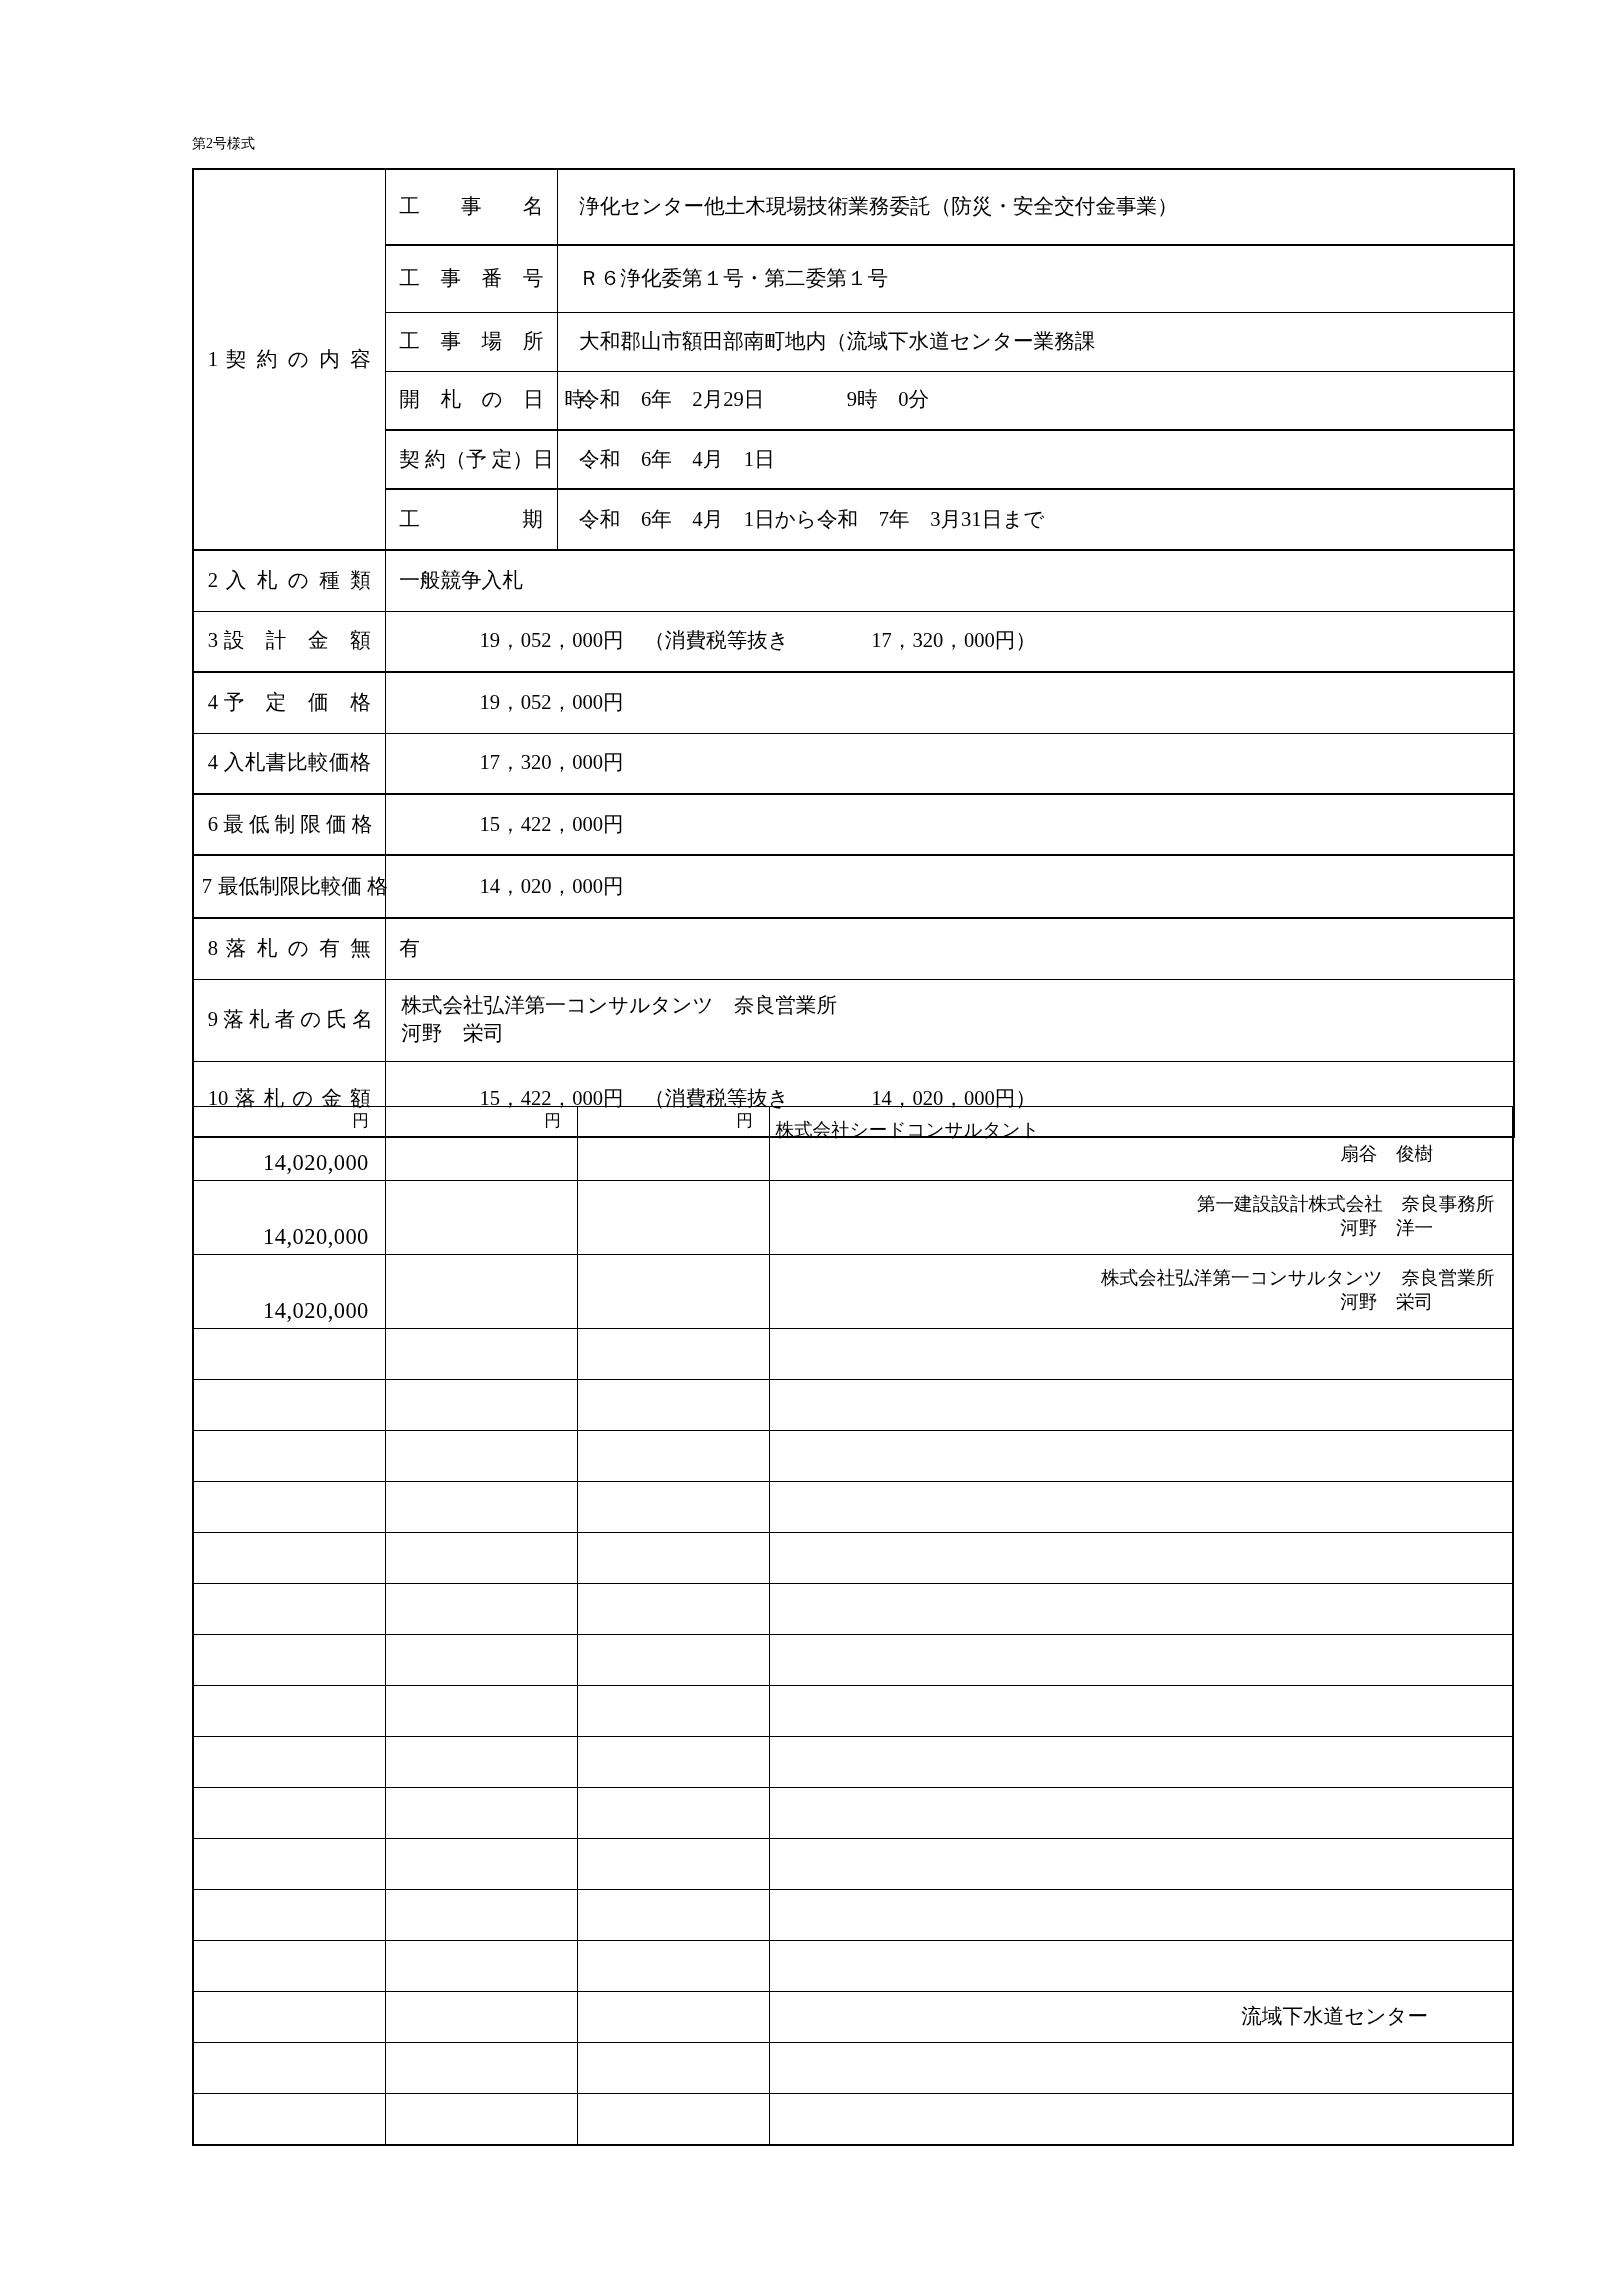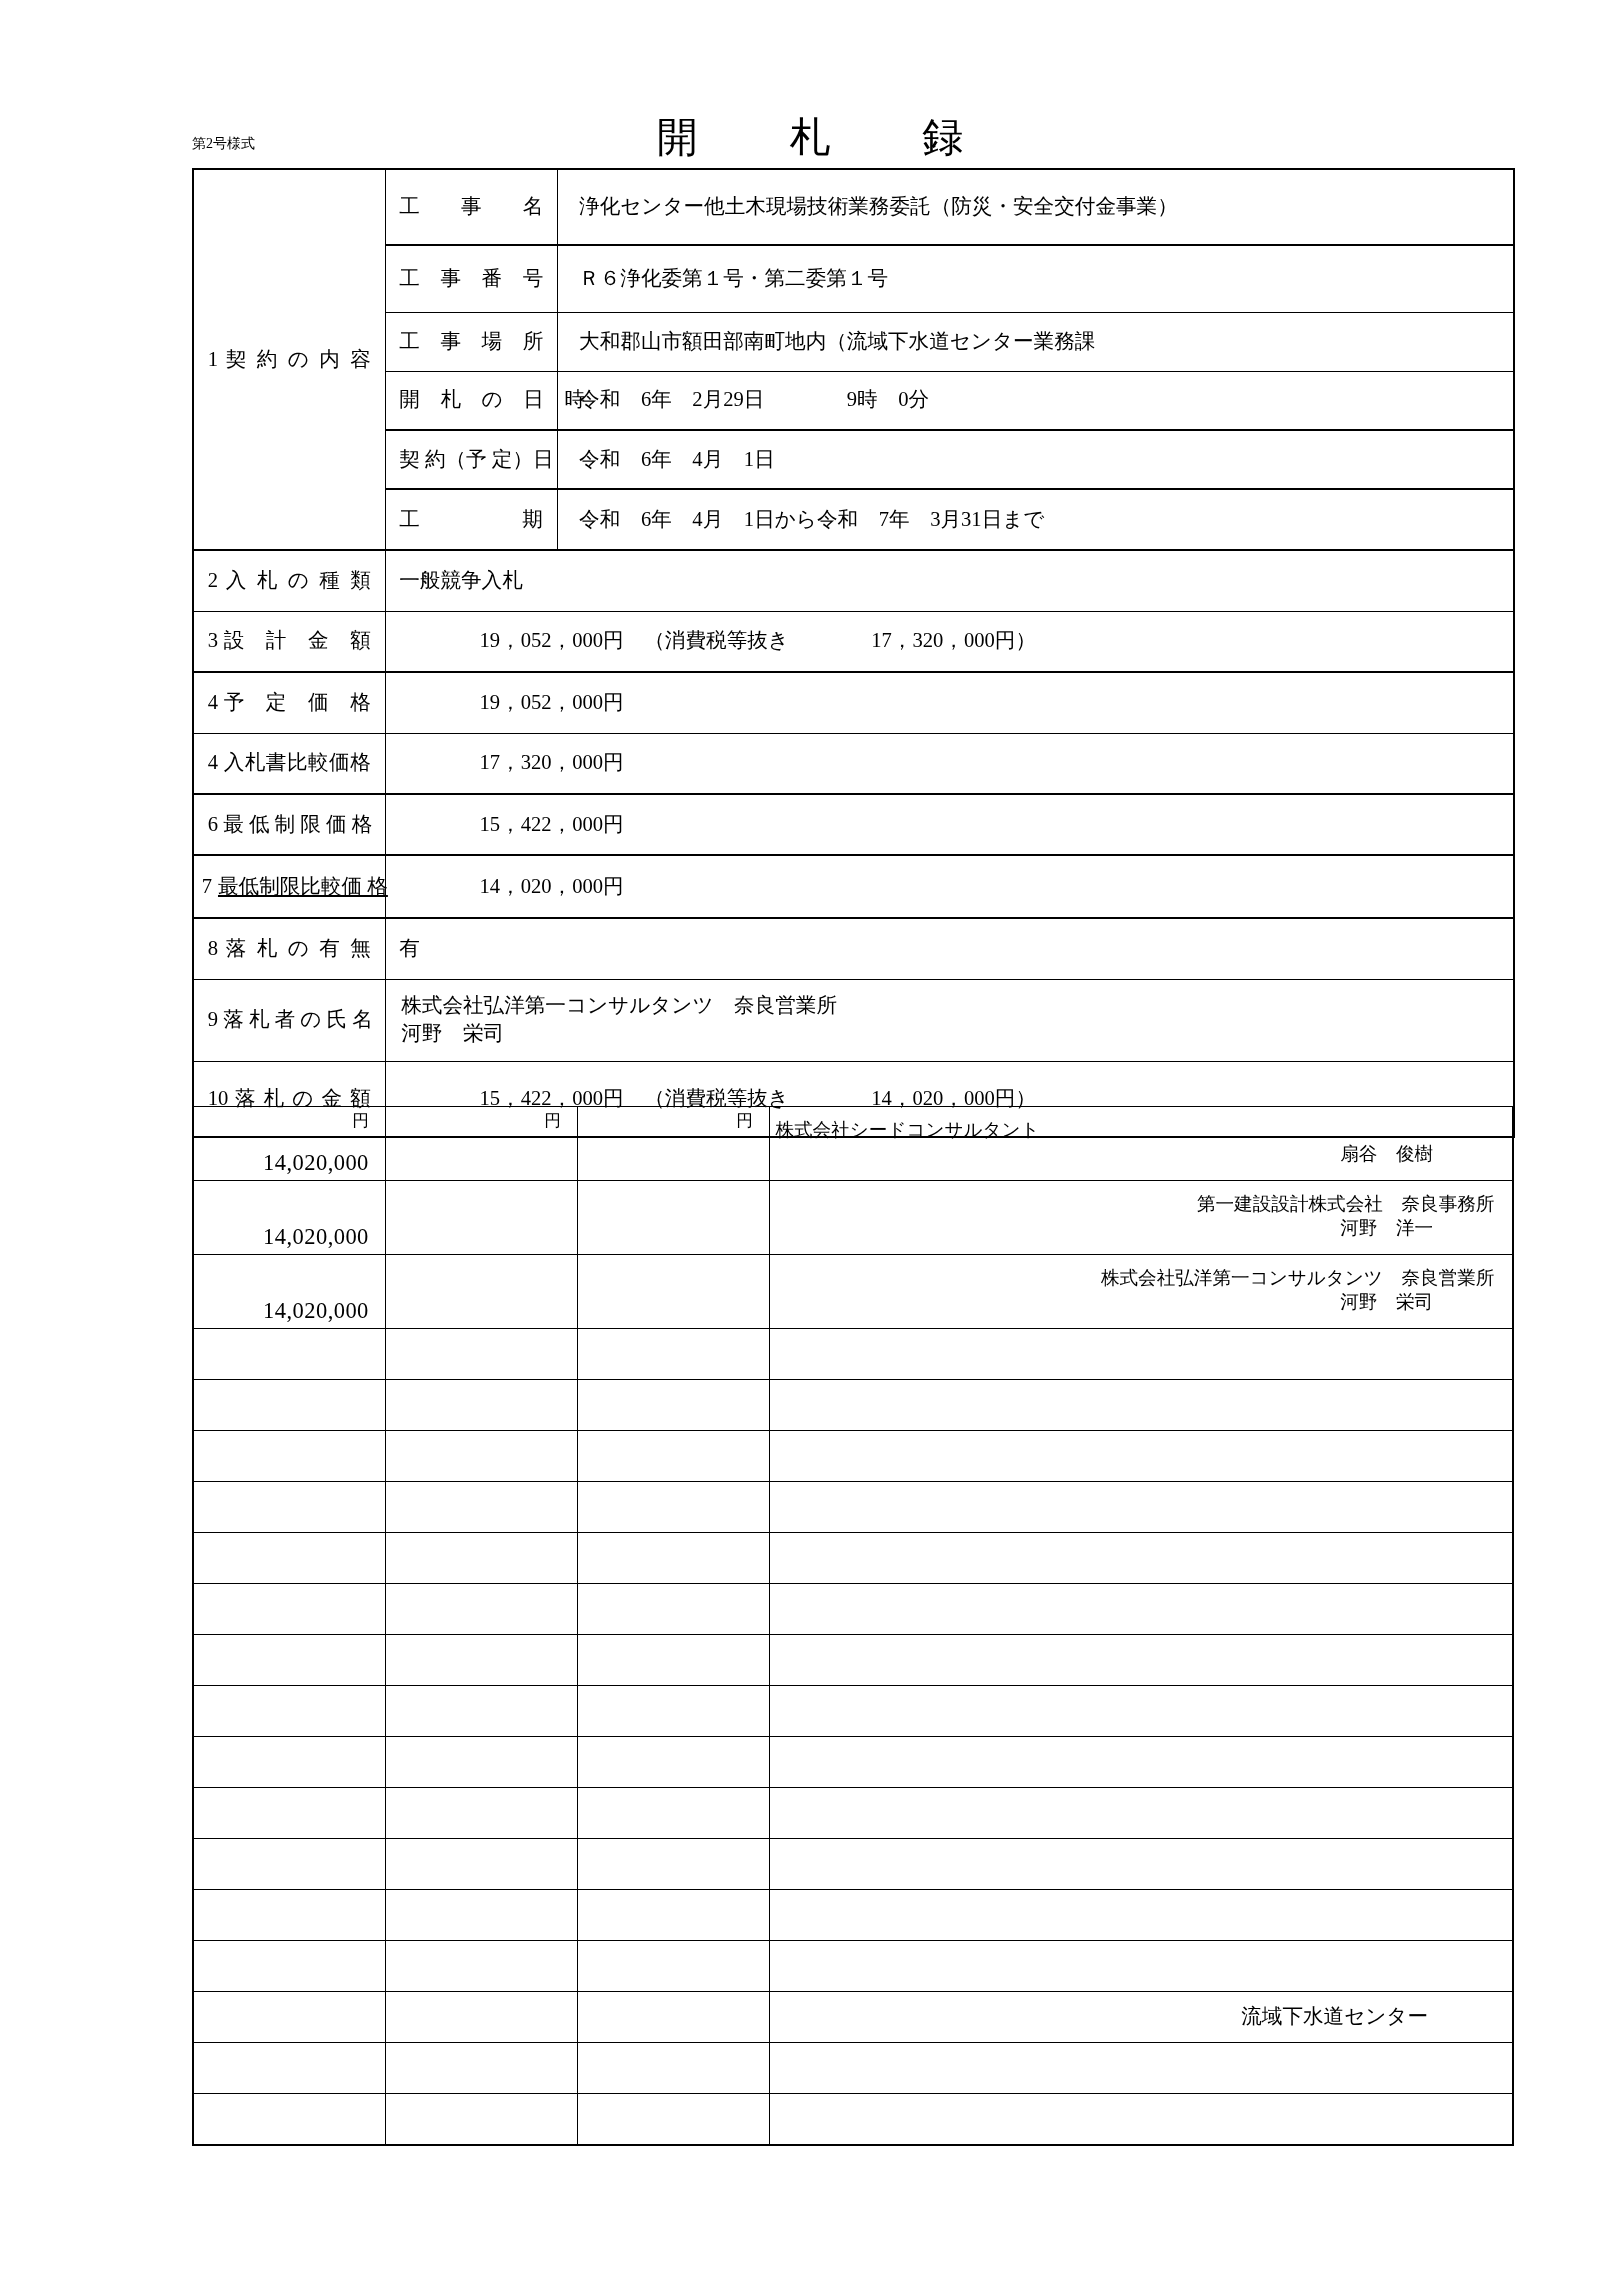--- a/index.html
+++ b/index.html
@@ -70,21 +70,20 @@
   .two-line-label {
     display: flex;
     align-items: center;
     white-space: nowrap;
   }
   .two-line-label .n { padding-right: 5.9px; }
   .two-line-label .t {
     display: block;
     line-height: 1.25;
     flex: 1;
-    text-decoration: underline;
   }
 
   
   .bid-table {
     position: absolute;
     left: 192px;
     top: 1106px;
     width: 1320px;
     border-collapse: collapse;
     table-layout: fixed;
@@ -154,21 +153,20 @@
     font-size: 20.6px;
     white-space: nowrap;
   }
 </style>
 </head>
 <body>
 
 <div class="page">
 
   <div class="form-no">第2号様式</div>
-  <div class="doc-title">開　札　録</div>
 
   <table class="main-table">
     <colgroup>
       <col style="width:192px">
       <col style="width:172px">
       <col style="width:957px">
     </colgroup>
     <tbody>
       <tr>
         <td rowspan="6" class="outer-left outer-top lbl-spread">1 契 約 の 内 容</td>

